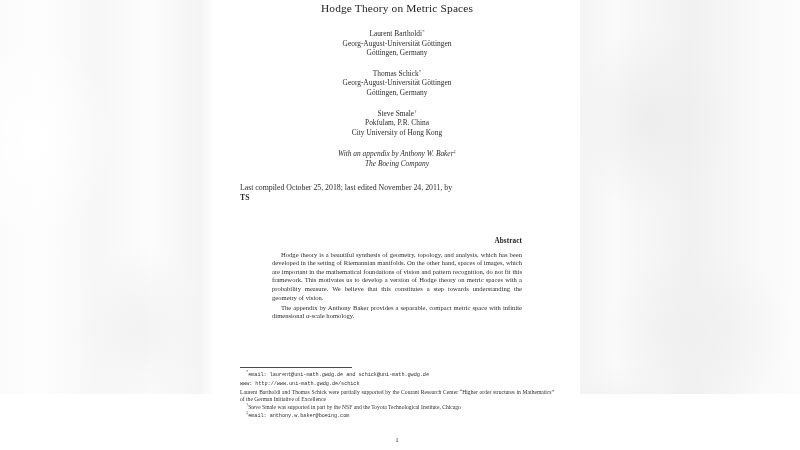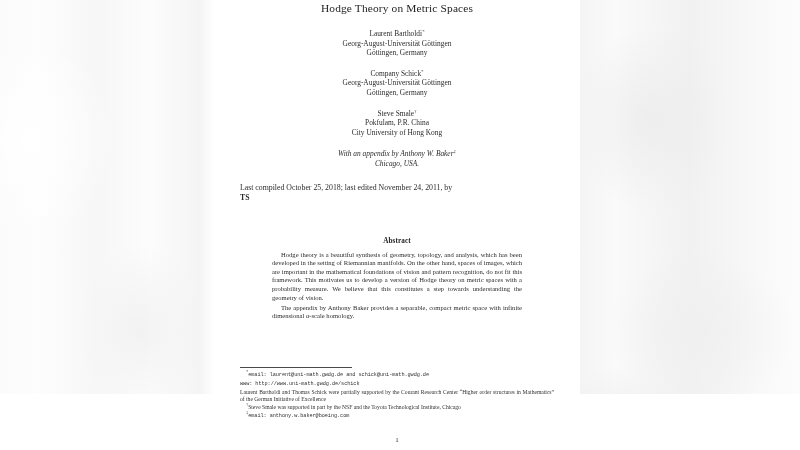--- a/index.html
+++ b/index.html
@@ -141,21 +141,21 @@
     color: #2b2b2b;
   }
   .compiled .l2 { display: block; font-weight: bold; }
 
   
   #abstract-area {
     margin-top: 33px;
     padding: 0 32px;
   }
   .abstract-heading {
-    text-align: center;
+    text-align: right;
     font-weight: bold;
     font-size: 7.2px;
     line-height: 10px;
     letter-spacing: 0.1px;
     color: #1f1f1f;
   }
   .abstract-body {
     margin-top: 5px;
     font-size: 6.6px;
     line-height: 8.6px;
@@ -228,35 +228,35 @@
     <div class="title">Hodge Theory on Metric Spaces</div>
 
     <div class="block author-single">
       <div class="line"><span>Laurent Bartholdi</span><sup class="mark">*</sup></div>
       <div class="line">Georg-August-Universität Göttingen</div>
       <div class="line">Göttingen, Germany</div>
     </div>
 
     <div class="author-pair">
       <div class="author-col block">
-        <div class="line"><span>Company Schick</span><sup class="mark">*</sup></div>
+        <div class="line"><span>Thomas Schick</span><sup class="mark">*</sup></div>
         <div class="line">Georg-August-Universität Göttingen</div>
         <div class="line">Göttingen, Germany</div>
       </div>
     </div>
 
     <div class="block author-steve">
       <div class="line"><span>Steve Smale</span><sup class="mark">†</sup></div>
       <div class="line">Pokfulam, P.R. China</div>
       <div class="line">City University of Hong Kong</div>
     </div>
 
     <div class="appendix-note">
       <div class="line"><span>With an appendix by Anthony W. Baker</span><sup class="mark">‡</sup></div>
-      <div class="line">Chicago, USA.</div>
+      <div class="line">The Boeing Company</div>
     </div>
 
     <div class="compiled">
       <span class="l1">Last compiled October 25, 2018; last edited November 24, 2011, by</span>
       <span class="l2">TS</span>
     </div>
 
     <div id="abstract-area">
       <div class="abstract-heading">Abstract</div>
       <div class="abstract-body">

